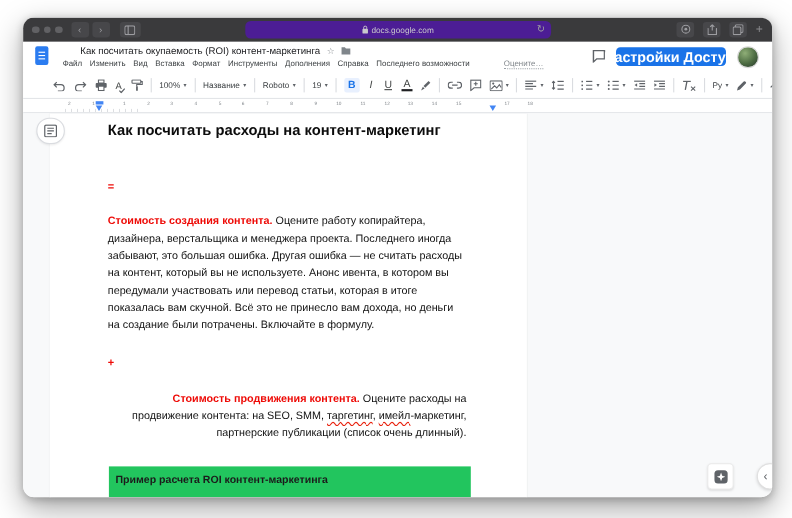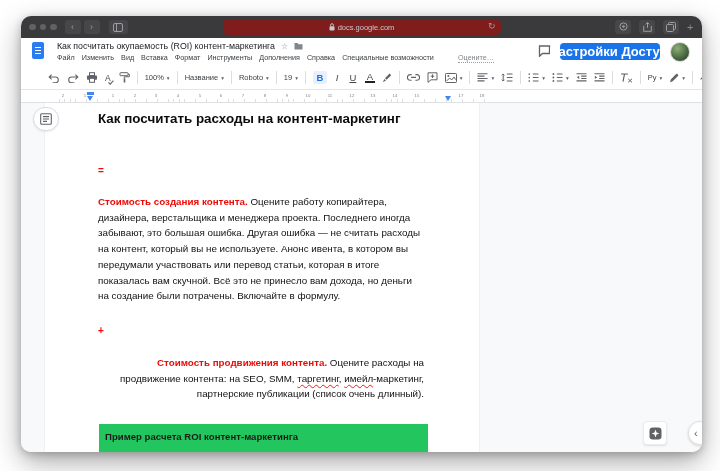--- a/index.html
+++ b/index.html
@@ -19,35 +19,35 @@
   .dots { display:flex; gap:4px; margin-right:8px; }
   .dot { width:6.5px; height:6.5px; border-radius:50%; background:#616164; }
   .nav-btn, .chrome-btn {
     width:16px; height:14px; border-radius:3px; background:#47474a;
     color:#9d9da1; display:flex; align-items:center; justify-content:center;
     font-size:9px; line-height:1; margin-right:3px;
   }
   .sidebar-btn { margin-left:6px; width:19px; }
   .address {
     position:absolute; left:50%; top:3px; transform:translateX(-50%);
-    width:278px; height:16px; background:#7f1d1d; border-radius:5px;
+    width:278px; height:16px; background:#4c1d95; border-radius:5px;
     display:flex; align-items:center; justify-content:center; gap:3px;
     color:#c9c9cd; font-size:7.5px;
   }
   .address .refresh { position:absolute; right:5px; top:1.5px; font-size:9px; color:#9d9da1; }
   .chrome-right { position:absolute; right:5px; top:3.5px; display:flex; gap:5px; align-items:center; }
   .newtab { color:#8a8a8e; font-size:11px; width:10px; }
   
   .gheader { position:relative; height:28px; background:#fff; }
   .docs-icon { position:absolute; left:11px; top:4px; width:12px; height:17px; background:#2b7cf0; border-radius:2px; }
   .docs-icon::after {
     content:""; position:absolute; left:3px; right:3px; top:5px; height:1.4px; background:#fff;
     box-shadow:0 3px 0 #fff, 0 6px 0 #fff;
   }
-  .doc-title-row { position:absolute; left:36px; top:3px; display:flex; align-items:center; gap:6px; }
+  .doc-title-row { position:absolute; left:52px; top:3px; display:flex; align-items:center; gap:6px; }
   .doc-title { font-size:8.8px; color:#202124; white-space:nowrap; }
   .star { font-size:8px; color:#80868b; }
   .menubar { position:absolute; left:36px; top:15px; display:flex; gap:7px; font-size:7.2px; color:#3c4043; white-space:nowrap;justify-content:space-between; }
   .menu-item { cursor:default; }
   .last-edit { position:absolute; left:437px; top:15px; font-size:7.2px; color:#80868b; border-bottom:1px dotted #9aa0a6; }
   .comment-btn { position:absolute; left:517px; top:7px; }
   .share-btn {
     position:absolute; left:539px; top:5px; width:100px; height:17px;
     background:#1a73e8; border-radius:4px; color:#fff; font-size:13px; font-weight:bold;
     display:flex; align-items:center; justify-content:center; gap:4px; white-space:nowrap;
@@ -178,21 +178,21 @@
     <div class="menubar">
 
     <span class="menu-item">Файл</span>
         <span class="menu-item">Изменить</span>
         <span class="menu-item">Вид</span>
         <span class="menu-item">Вставка</span>
         <span class="menu-item">Формат</span>
         <span class="menu-item">Инструменты</span>
         <span class="menu-item">Дополнения</span>
         <span class="menu-item">Справка</span>
-        <span class="menu-item">Специальные возможности</span>
+        <span class="menu-item">Последнего возможности</span>
       </div>
     <span class="last-edit">Оцените…</span>
     <span class="comment-btn">
       <svg width="13" height="12">
           <path d="M1.5 1 h10 v7.5 h-7 l-3 2.8 z" fill="none" stroke="#5f6368" stroke-width="1.3"></path>
         </svg>
     </span>
     <div class="share-btn">
       <svg width="9" height="9">
           <circle cx="4.5" cy="2.6" r="1.8" fill="#fff"></circle>

